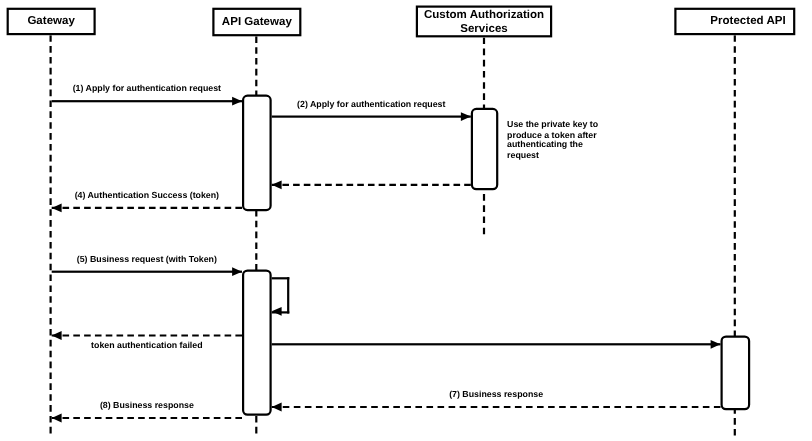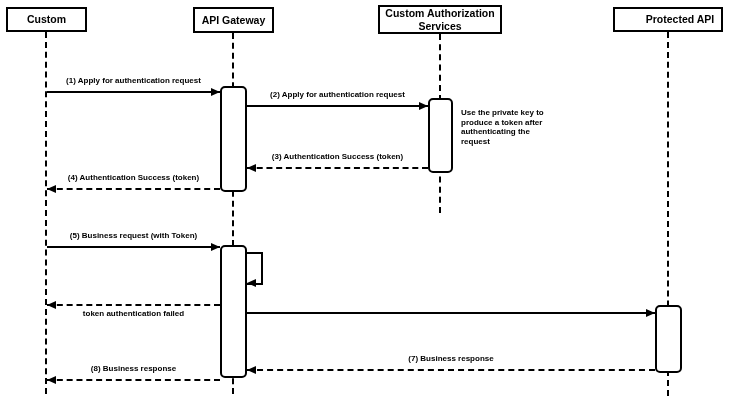--- a/index.html
+++ b/index.html
@@ -77,21 +77,21 @@
 <body>
 
 <div class="stage">
 
   <div class="lifeline" style="left:45px; top:32px; height:362px;"></div>
   <div class="lifeline" style="left:232px; top:33px; height:361px;"></div>
   <div class="lifeline" style="left:439px; top:34px; height:179px;"></div>
   <div class="lifeline" style="left:667px; top:32px; height:364px;"></div>
 
   <div class="actor" style="left:6px; top:7px; width:81px; height:25px;">
-    <span>Custom</span>
+    <span>Gateway</span>
   </div>
   <div class="actor" style="left:193px; top:7px; width:81px; height:26px;">
     <span>API Gateway</span>
   </div>
   <div class="actor" style="left:378px; top:5px; width:124px; height:29px;">
     <span>Custom Authorization Services</span>
   </div>
   <div class="actor" style="left:613px; top:7px; width:110px; height:25px;padding-left:24px;">
     <span>Protected API</span>
   </div>
@@ -108,21 +108,20 @@
   </div>
 
   <div class="mlabel" style="left:247px; top:90px; width:181px;">(2) Apply for authentication request</div>
   <div class="mline solid" style="left:247px; top:102px; width:181px;">
     <div class="stroke"></div>
     <div class="arr arr-right"></div>
   </div>
 
   <div class="note" style="left:461px; top:108px; width:84px;">Use the private key to produce a token after authenticating the request</div>
 
-  <div class="mlabel" style="left:247px; top:152px; width:181px;">(3) Authentication Success (token)</div>
   <div class="mline dashed" style="left:247px; top:164px; width:181px;">
     <div class="stroke"></div>
     <div class="arr arr-left"></div>
   </div>
 
   <div class="mlabel" style="left:47px; top:173px; width:173px;">(4) Authentication Success (token)</div>
   <div class="mline dashed" style="left:47px; top:185px; width:173px;">
     <div class="stroke"></div>
     <div class="arr arr-left"></div>
   </div>

